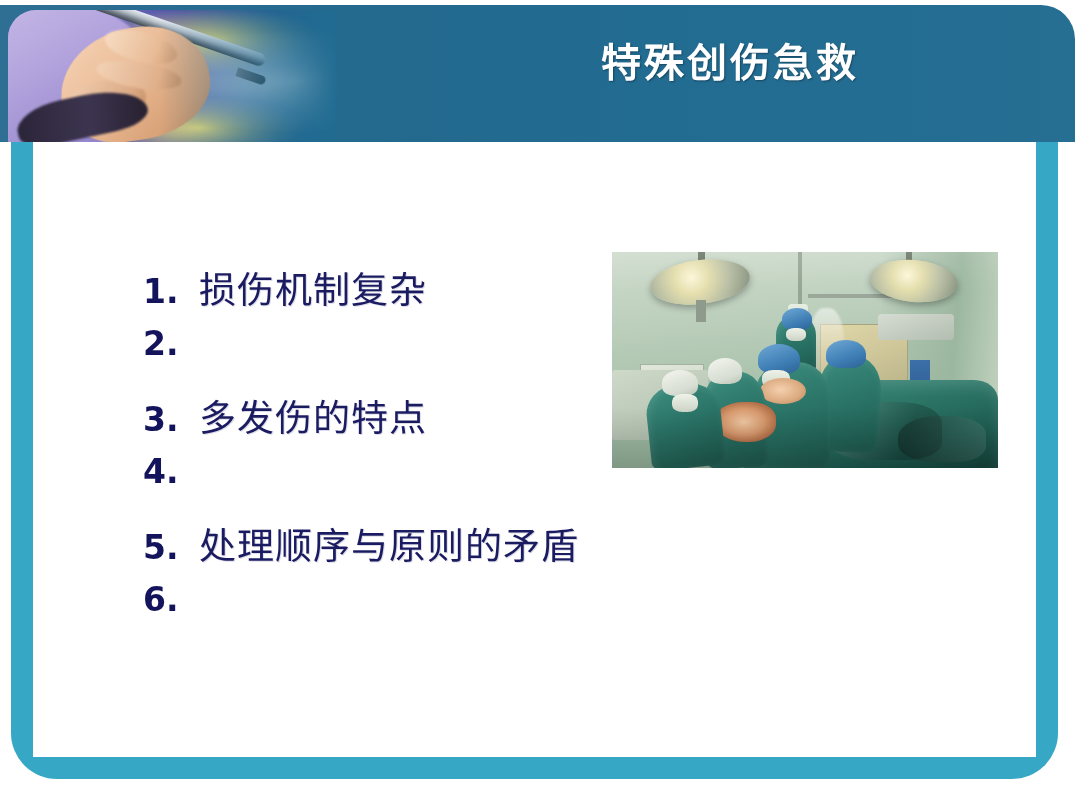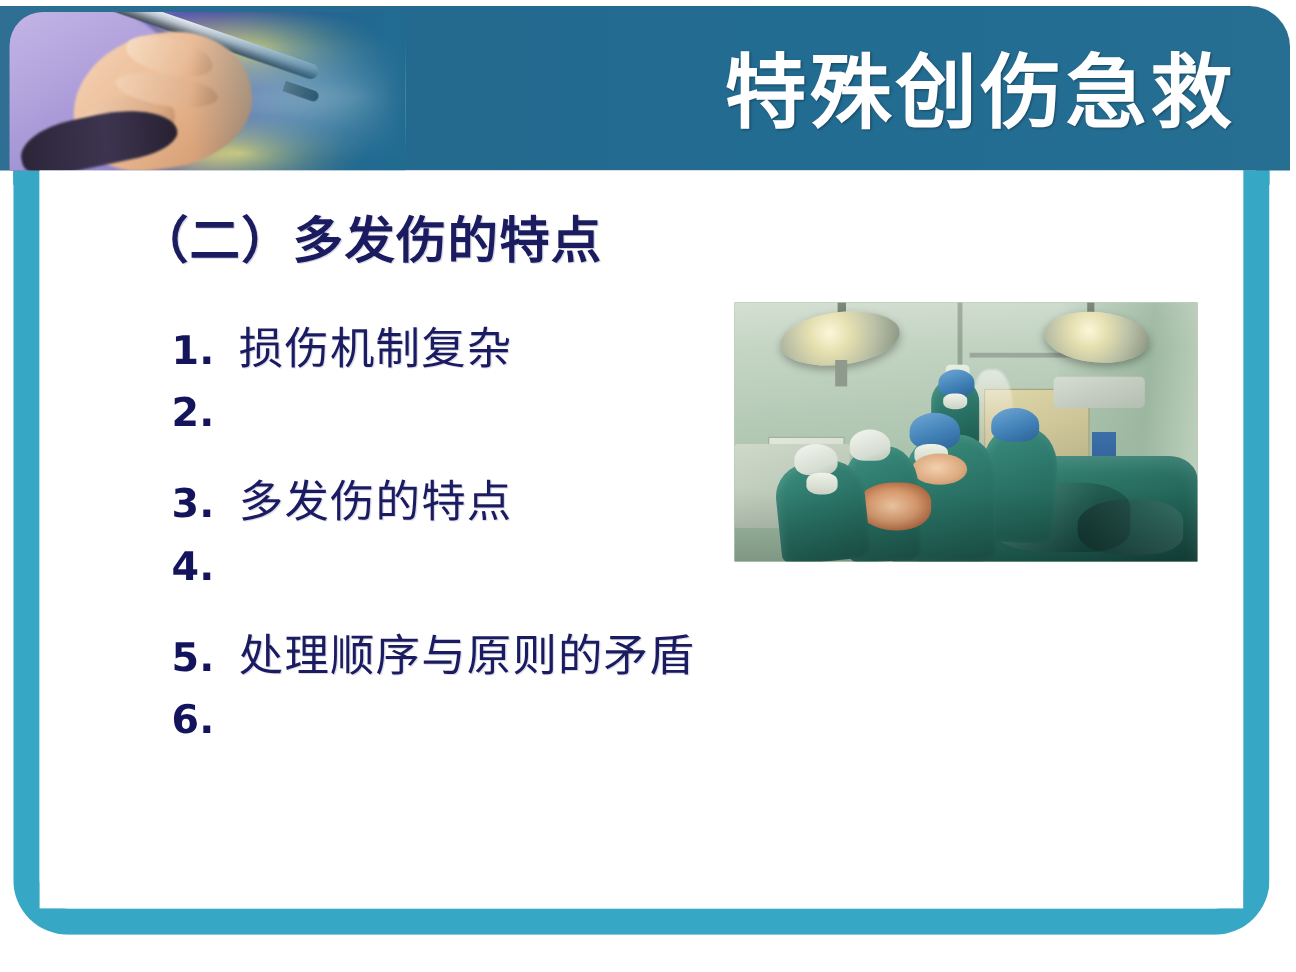--- a/index.html
+++ b/index.html
@@ -188,25 +188,25 @@
                 rgba(32,106,144,0) 46%,
                 rgba(32,106,144,0.45) 72%,
                 rgba(33,107,145,1) 100%);
   }
 
   .slide-title {
     position: absolute;
     left: 430px;
     top: 36px;
     width: 600px;
-    text-align: right;
+    text-align: center;
     color: #ffffff;
     font-family: "DejaVu Serif", "Liberation Serif", serif;
     font-weight: bold;
-    font-size: 68px;
+    font-size: 40px;
     line-height: 1.1;
     letter-spacing: 3px;
     text-shadow: 1px 1px 2px rgba(0,0,0,0.35);
     white-space: nowrap;
   }
 
   
   .content {
     position: absolute;
     left: 33px;
@@ -426,21 +426,20 @@
       <div class="hp-cuff"></div>
       <div class="hp-pen-tip"></div>
       <div class="hp-fade"></div>
     </div>
 
     <div class="slide-title">特殊创伤急救</div>
   </div>
 
   <div class="content">
 
-    <div class="section-heading">（二）多发伤的特点</div>
 
     <ul class="bullet-list">
       <li class="bullet-item">
         <span class="bullet-num">1.</span>
         <span class="bullet-text">损伤机制复杂</span>
       </li>
       <li class="bullet-item">
         <span class="bullet-num">2.</span>
       </li>
       <li class="bullet-item">

